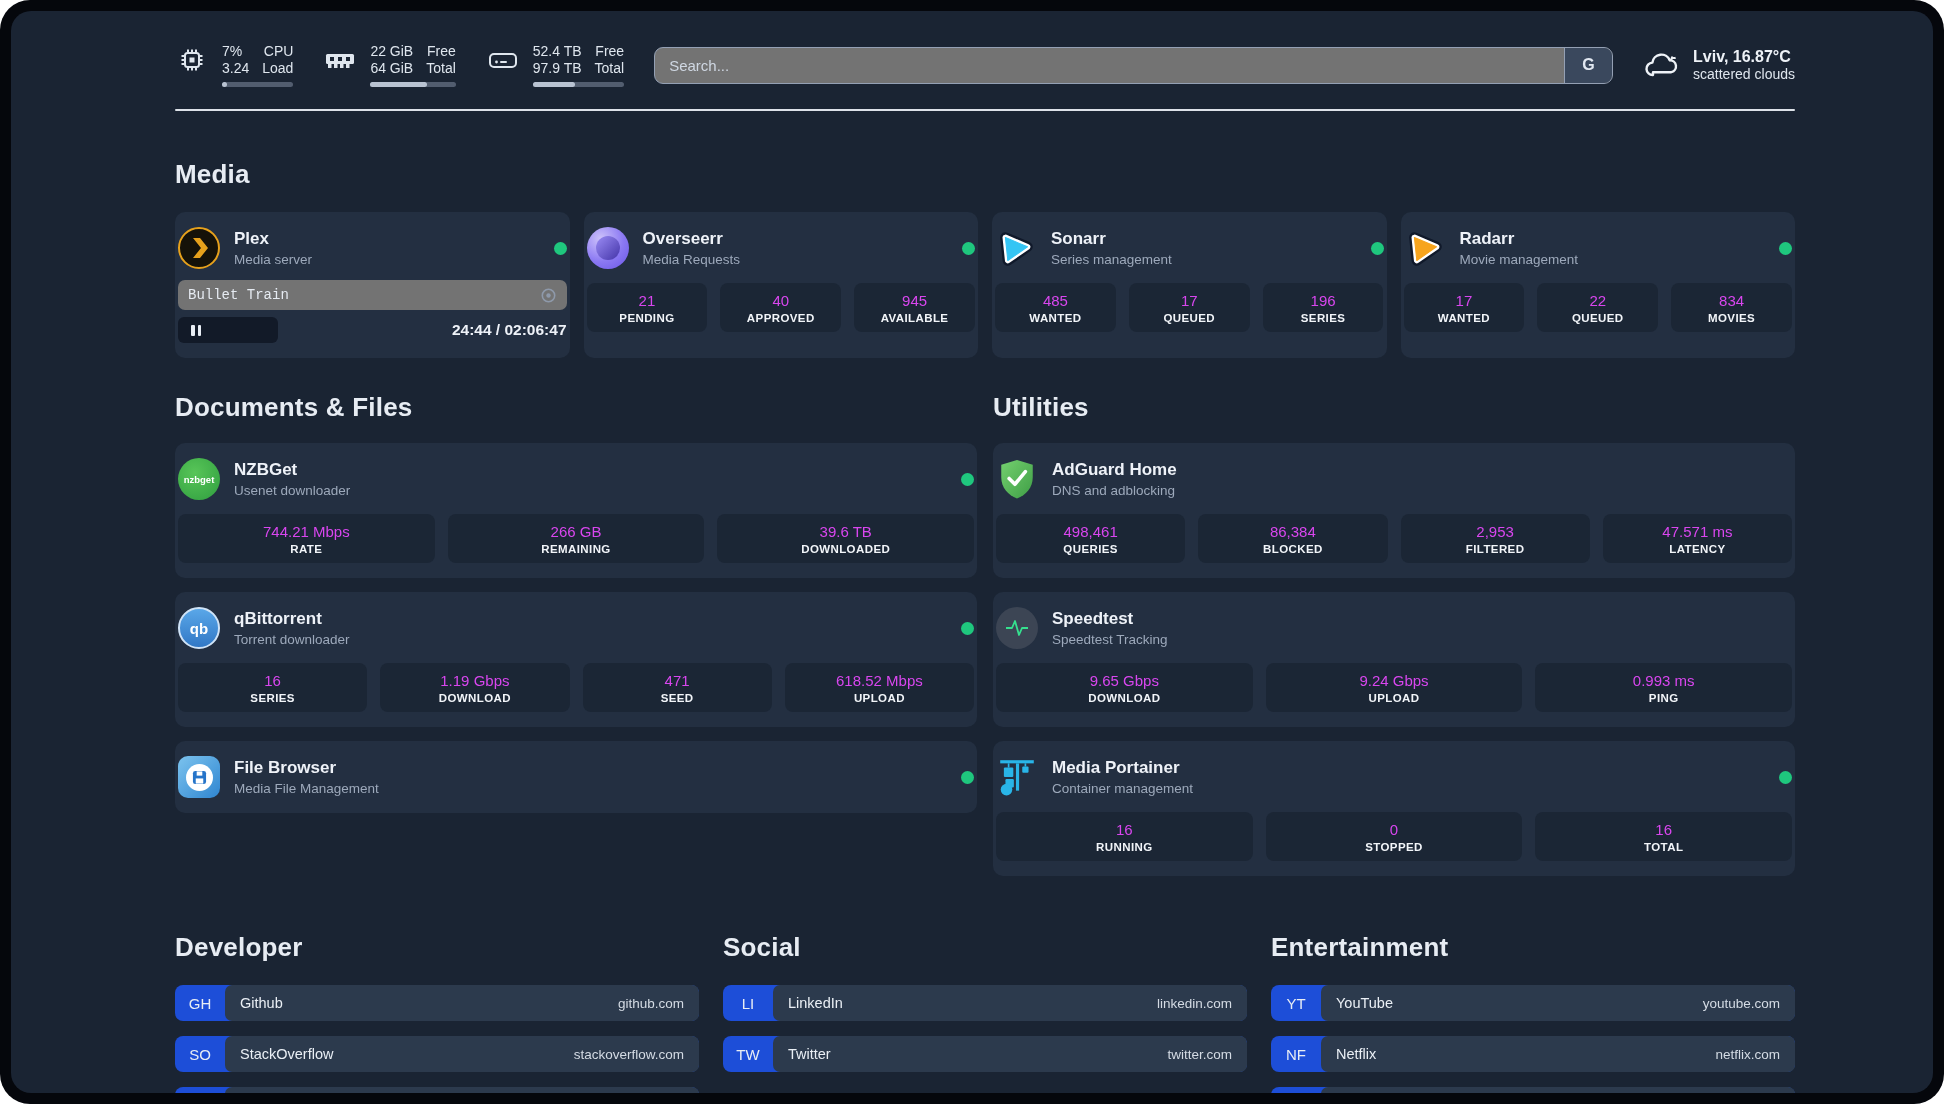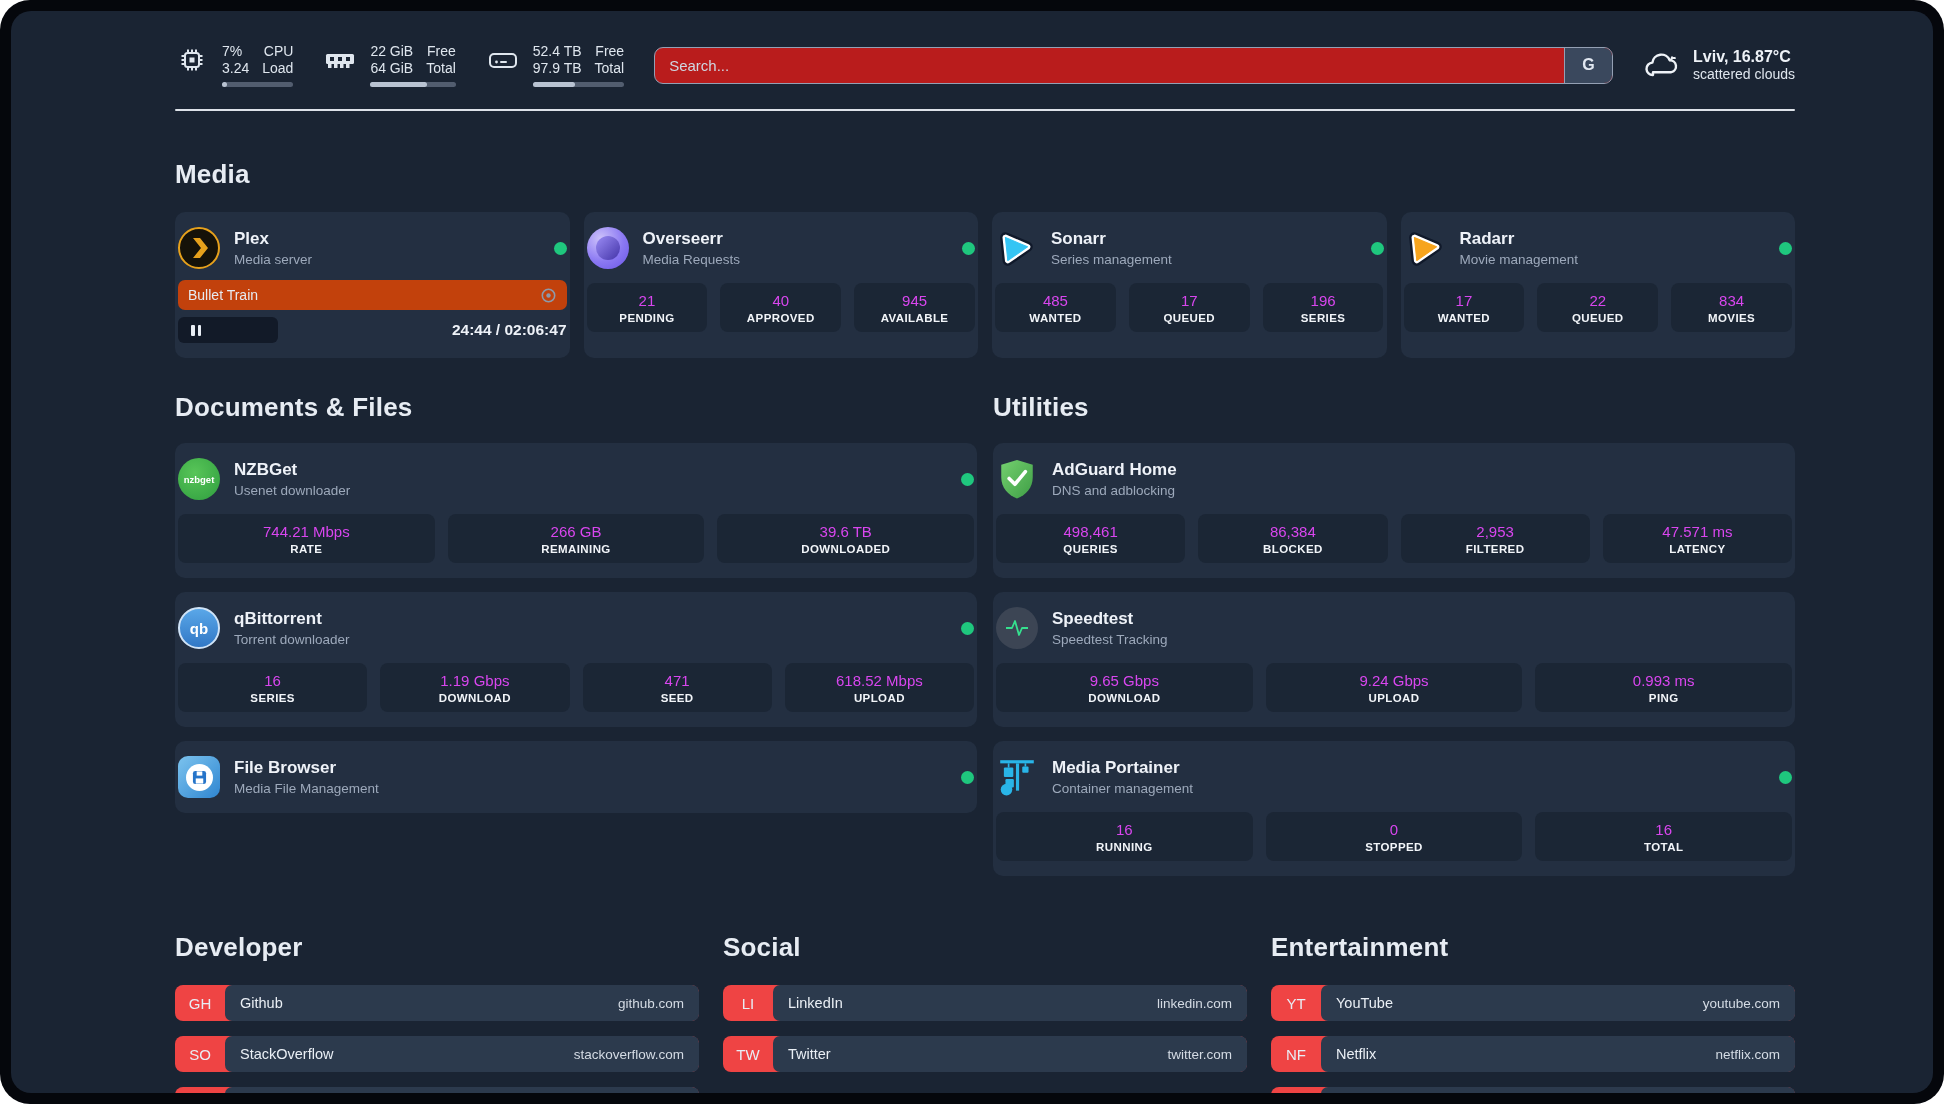--- a/index.html
+++ b/index.html
@@ -11,21 +11,21 @@
 
   
   .topbar { display: flex; align-items: center; gap: 30px; color: #dfe6ee; }
   .sysstat { display: flex; flex-direction: column; }
   .sysstat .row { display: flex; align-items: center; gap: 13px; }
   .sysstat .icon { width: 34px; display: flex; justify-content: center; }
   .sysstat .col { display: flex; flex-direction: column; font-size: 14px; line-height: 17px; }
   .sysstat .col.labels { text-align: right; }
   .sysbar { height: 5px; border-radius: 3px; background: #525d6f; margin-top: 5px; margin-left: 47px; }
   .sysbar .fill { height: 100%; border-radius: 3px; background: #b9c3d2; }
-  .searchwrap { flex: 1; display: flex; align-items: stretch; height: 37px; background: #b91c1c; border: 1.5px solid #94a0b4; border-radius: 9px; overflow: hidden; }
+  .searchwrap { flex: 1; display: flex; align-items: stretch; height: 37px; background: #737373; border: 1.5px solid #94a0b4; border-radius: 9px; overflow: hidden; }
   .searchwrap input { flex: 1; background: transparent; border: none; outline: none; color: #e9eef5; font-size: 15px; padding: 0 14px; font-family: "Liberation Sans", sans-serif; }
   .searchwrap input::placeholder { color: #cfd7e2; }
   .gbtn { width: 48px; background: #3a485d; border-left: 1.5px solid #94a0b4; color: #e2e8f1; font-size: 16px; font-weight: 700; display: flex; align-items: center; justify-content: center; cursor: pointer; }
   .weather { display: flex; align-items: center; gap: 12px; }
   .weather .wtxt { display: flex; flex-direction: column; }
   .weather .loc { font-size: 16px; font-weight: 700; color: #eef2f7; }
   .weather .cond { font-size: 14px; color: #dfe6ee; }
   .divider { height: 2px; background: #dde2e9; margin-top: 22px; border-radius: 1px; }
 
   
@@ -42,21 +42,21 @@
   .appmeta .nm { font-size: 17px; font-weight: 700; color: #eef2f8; }
   .appmeta .ds { font-size: 13.5px; color: #9da9bb; margin-top: 3px; }
   .dot { width: 13px; height: 13px; border-radius: 50%; background: #1fc77e; margin-left: auto; flex: 0 0 13px; }
   .stats { display: flex; gap: 13px; margin-top: 14px; }
   .stat { flex: 1; background: #1b2635; border-radius: 8px; padding: 9px 4px 8px; text-align: center; }
   .stat .v { font-size: 15px; color: #d946ef; }
   .stat .l { font-size: 11.5px; font-weight: 700; color: #f2f5f9; margin-top: 3px; letter-spacing: 0.4px; }
 
   
   .npw { margin-top: 11px; }
-  .npw .titlerow { height: 30px; background: #c2410c; border-radius: 7px; display: flex; align-items: center; padding: 0 10px; }
+  .npw .titlerow { height: 30px; background: #737373; border-radius: 7px; display: flex; align-items: center; padding: 0 10px; font-family: Liberation Mono, monospace; }
   .npw .titlerow .t { font-size: 14px; color: #e6ebf2; }
   .npw .titlerow .tgt { margin-left: auto; display: flex; }
   .npw .ctrlrow { display: flex; align-items: center; margin-top: 7px; gap: 20px; }
   .pausebtn { width: 100px; height: 26px; background: #121a28; border-radius: 6px; display: flex; align-items: center; padding-left: 13px; gap: 3px; cursor: pointer; }
   .pausebtn i { display: block; width: 3.5px; height: 11px; background: #e9eef5; border-radius: 1px; }
   .nptime { margin-left: auto; font-size: 15.5px; font-weight: 700; color: #eef2f8; }
 
   
   .ic-circle { width: 42px; height: 42px; border-radius: 50%; display: flex; align-items: center; justify-content: center; }
   .ic-plex { background: #151209; border: 2.5px solid #e6a11c; }
@@ -65,21 +65,21 @@
   .ic-nzbget { background: radial-gradient(circle at 40% 35%, #58c558, #2f9e3f); color: #fff; font-size: 9.5px; font-weight: 700; }
   .ic-qb { background: linear-gradient(180deg, #5aa7e8, #3178c6); border: 2px solid #cfe3f7; color: #fff; font-size: 15px; font-weight: 700; }
   .ic-fb { width: 42px; height: 42px; border-radius: 10px; background: linear-gradient(135deg, #7cc3ee, #2f86d1); display: flex; align-items: center; justify-content: center; }
   .ic-fb .wcirc { width: 27px; height: 27px; border-radius: 50%; background: #fff; display: flex; align-items: center; justify-content: center; }
   .ic-speed { background: #3c4554; }
 
   
   .links-grid { display: grid; grid-template-columns: 1fr 1fr 1fr; gap: 24px; margin-top: 56px; padding-bottom: 40px; }
   .links-col .section-title { margin-bottom: 22px; }
   .linkrows { display: flex; flex-direction: column; gap: 15px; }
-  .linkrow { display: flex; align-items: stretch; height: 36px; background: #ef4444; border-radius: 8px; cursor: pointer; }
+  .linkrow { display: flex; align-items: stretch; height: 36px; background: #1d4ed8; border-radius: 8px; cursor: pointer; }
   .linkrow .tag { width: 50px; display: flex; align-items: center; justify-content: center; font-size: 15px; font-weight: 500; color: #e8edf4; }
   .linkrow .pill { flex: 1; background: #2c3a4d; border-radius: 7px; display: flex; align-items: center; padding: 12px 15px; }
   .linkrow .nm { font-size: 14.5px; color: #eaeff5; }
   .linkrow .url { margin-left: auto; font-size: 13.5px; color: #d4dbe4; }
 
   svg { display: block; }
 </style>
 </head>
 <body>
 

